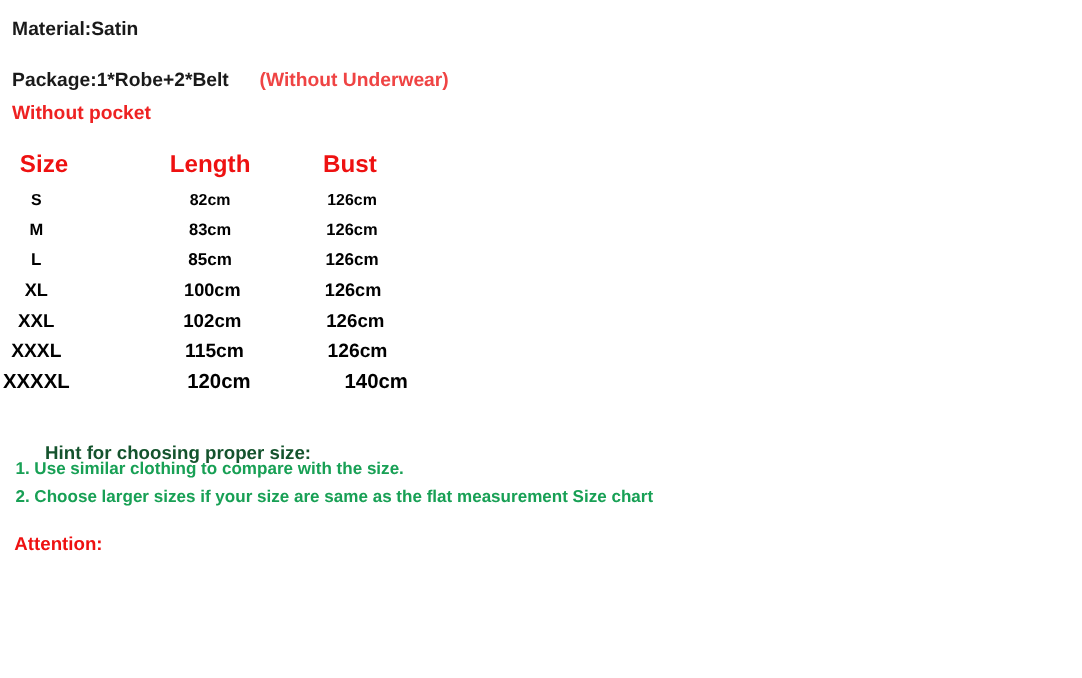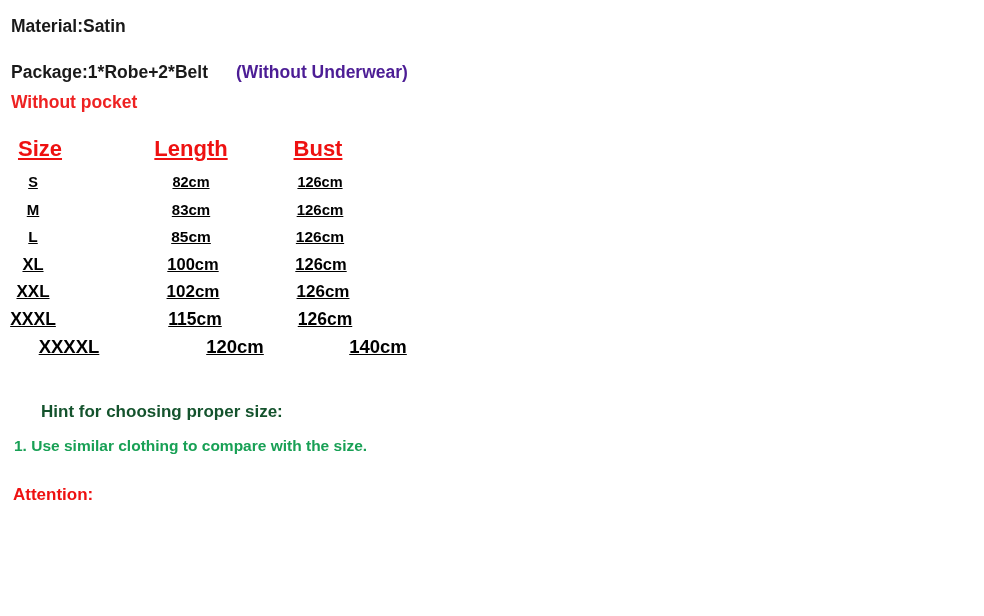--- a/index.html
+++ b/index.html
@@ -29,40 +29,39 @@
     font-size: 17.5px;
     font-weight: 700;
     line-height: 1.2;
     white-space: nowrap;
     color: #1a1a1a;
   }
   #material-line { top: 16px; }
   #package-line  { top: 62px; }
   #pocket-line   { top: 92px; color: #ee2222; }
 
-  .red-inline { color: #4c1d95; padding-left: 28px; }
+  .red-inline { color: #ef4444; padding-left: 28px; }
 
   
   .size-table {
     position: absolute;
     left: 0;
     top: 136px;
     width: 420px;
   }
   .size-row {
     position: relative;
     height: 27px;
     white-space: nowrap;
   }
   .cell {
     position: absolute;
     font-weight: bold;
     white-space: nowrap;
     transform: translateX(-50%);
-    text-decoration: underline;
   }
   .head-row .cell {
     color: #ee1111;
     font-size: 22px;
     top: 0;
   }
   .head-row { height: 36px; }
   .head-size   { left: 40px; }
   .head-length { left: 191px; }
   .head-bust   { left: 318px; }
@@ -74,21 +73,21 @@
   .c-size   { left: 33px; }
   .c-length { left: 191px; }
   .c-bust   { left: 320px; }
 
   .r0 .cell { font-size: 14.5px; }
   .r1 .cell { font-size: 15px; }
   .r2 .cell { font-size: 15.5px; }
   .r3 .cell { font-size: 16.5px; }
   .r4 .cell { font-size: 17px; }
   .r5 .cell { font-size: 17.5px; }
-  .r6 .cell { font-size: 18.5px; margin-left: 36px; }
+  .r6 .cell { font-size: 18.5px; }
 
   .r3 .c-length, .r3 .c-bust { left: 193px; }
   .r3 .c-bust { left: 321px; }
   .r4 .c-length { left: 193px; }
   .r4 .c-bust   { left: 323px; }
   .r5 .c-length { left: 195px; }
   .r5 .c-bust   { left: 325px; }
   .r6 .c-length { left: 199px; }
   .r6 .c-bust   { left: 342px; }
 
@@ -102,21 +101,20 @@
     color: #14532d;
     white-space: nowrap;
   }
   .hint-item {
     position: absolute;
     left: 14px;
     font-size: 15.5px;
     font-weight: bold;
     color: #18a055;
     white-space: nowrap;
-    margin-top: 19px;
   }
   #hint-1 { top: 418px; }
   #hint-2 { top: 443px; }
 
   
   .attn-title {
     position: absolute;
     left: 13px;
     top: 485px;
     font-size: 17px;
@@ -194,16 +192,17 @@
     <div class="size-row body-row r6">
       <span class="cell c-size">XXXXL</span>
       <span class="cell c-length">120cm</span>
       <span class="cell c-bust">140cm</span>
     </div>
 
   </div>
 
   <div class="hint-title">Hint for choosing proper size:</div>
   <div class="hint-item" id="hint-1">1. Use similar clothing to compare with the size.</div>
+  <div class="hint-item" id="hint-2">2. Choose larger sizes if your size are same as the flat measurement Size chart</div>
 
   <div class="attn-title">Attention:</div>
 
 </div>
 
 </body></html>

